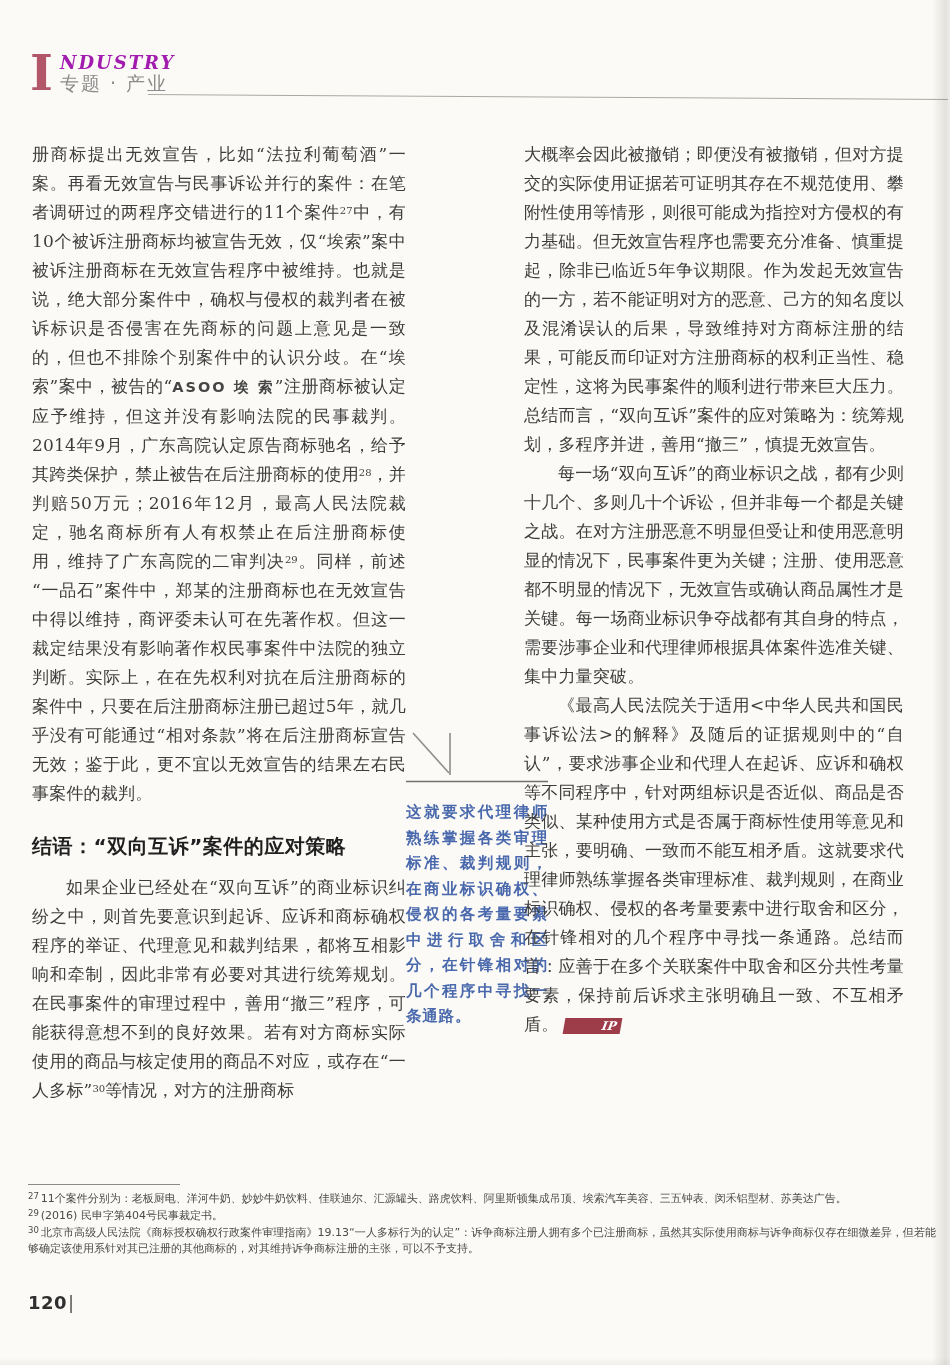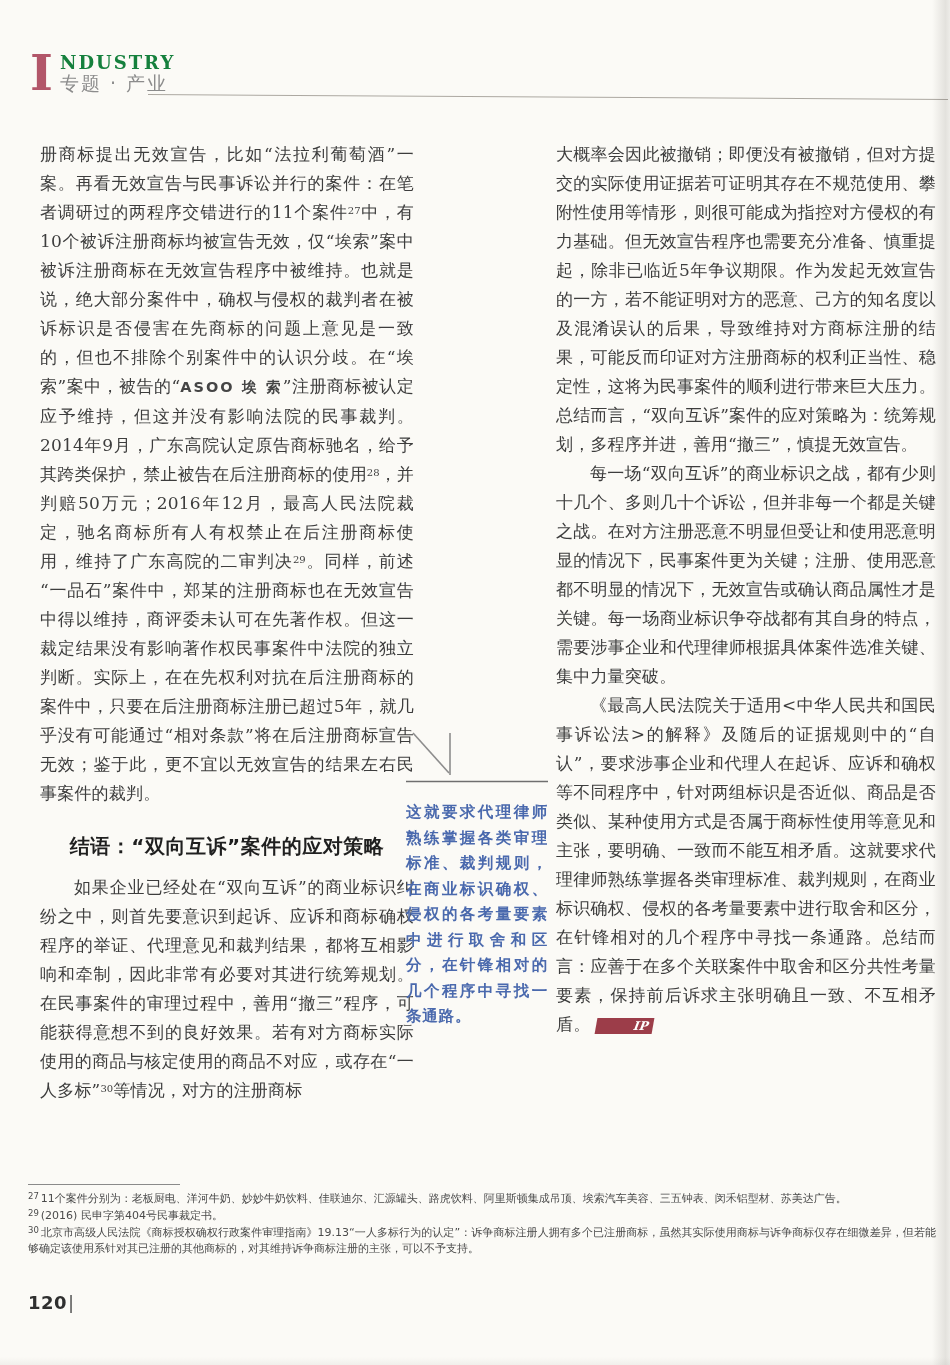--- a/index.html
+++ b/index.html
@@ -14,54 +14,54 @@
 
   
   .page-header{position:absolute;left:30px;top:54px;display:flex;align-items:flex-start;}
   .initial{
     font-family:"DejaVu Serif",serif;font-size:49px;line-height:38px;
     color:#b25669;font-weight:bold;display:block;margin-right:7px;
   }
   .header-text{padding-top:1px;}
   .eng{
     font-family:"DejaVu Serif",serif;font-size:18px;letter-spacing:2px;
-    color:#15803d;font-weight:bold;line-height:16px;
+    color:#a21caf;font-weight:bold;line-height:16px;font-style:italic;
   }
   .cn{
     font-family:"DejaVu Sans","Liberation Sans",sans-serif;
     font-size:19px;color:#8c8c8c;letter-spacing:2px;margin-top:4px;line-height:16px;
   }
   .header-rule{
     position:absolute;left:148px;top:94px;width:800px;height:1px;
     background:#aca8a1;transform:rotate(0.35deg);transform-origin:left center;
   }
 
   
   .col{position:absolute;text-align:justify;}
-  .col-left{left:40px;top:140px;width:374px;}
-  .col-right{left:556px;top:140px;width:380px;}
+  .col-left{left:32px;top:140px;width:374px;}
+  .col-right{left:524px;top:140px;width:380px;}
   .col-mid{left:406px;top:728px;width:142px;text-align:justify;}
 
   .body-p{
     margin:0;font-size:17px;line-height:29px;letter-spacing:0.2px;
     color:#3d3d3d;
   }
   .body-p.indent{text-indent:2em;}
   sup{
     font-size:10px;line-height:0;position:relative;top:-0.45em;
     vertical-align:baseline;letter-spacing:0;
   }
   .brand{
     font-family:"DejaVu Sans","Liberation Sans",sans-serif;
     font-weight:bold;font-size:14.5px;letter-spacing:2px;color:#454545;
   }
   .conclusion-heading{
     font-family:"DejaVu Sans","Liberation Sans",sans-serif;
     font-size:20px;font-weight:bold;color:#1f1f1f;
-    margin:25px 0 13px 0;letter-spacing:0.5px;text-align:center;
+    margin:25px 0 13px 0;letter-spacing:0.5px;text-align:left;
   }
 
   
   .corner-arrow{display:block;margin:0 0 14px 0;}
   .pull-quote{
     margin:0;font-family:"DejaVu Sans","Liberation Sans",sans-serif;
     font-weight:bold;font-size:15.5px;line-height:25.5px;
     color:#4a69ad;letter-spacing:0.8px;
   }
 

